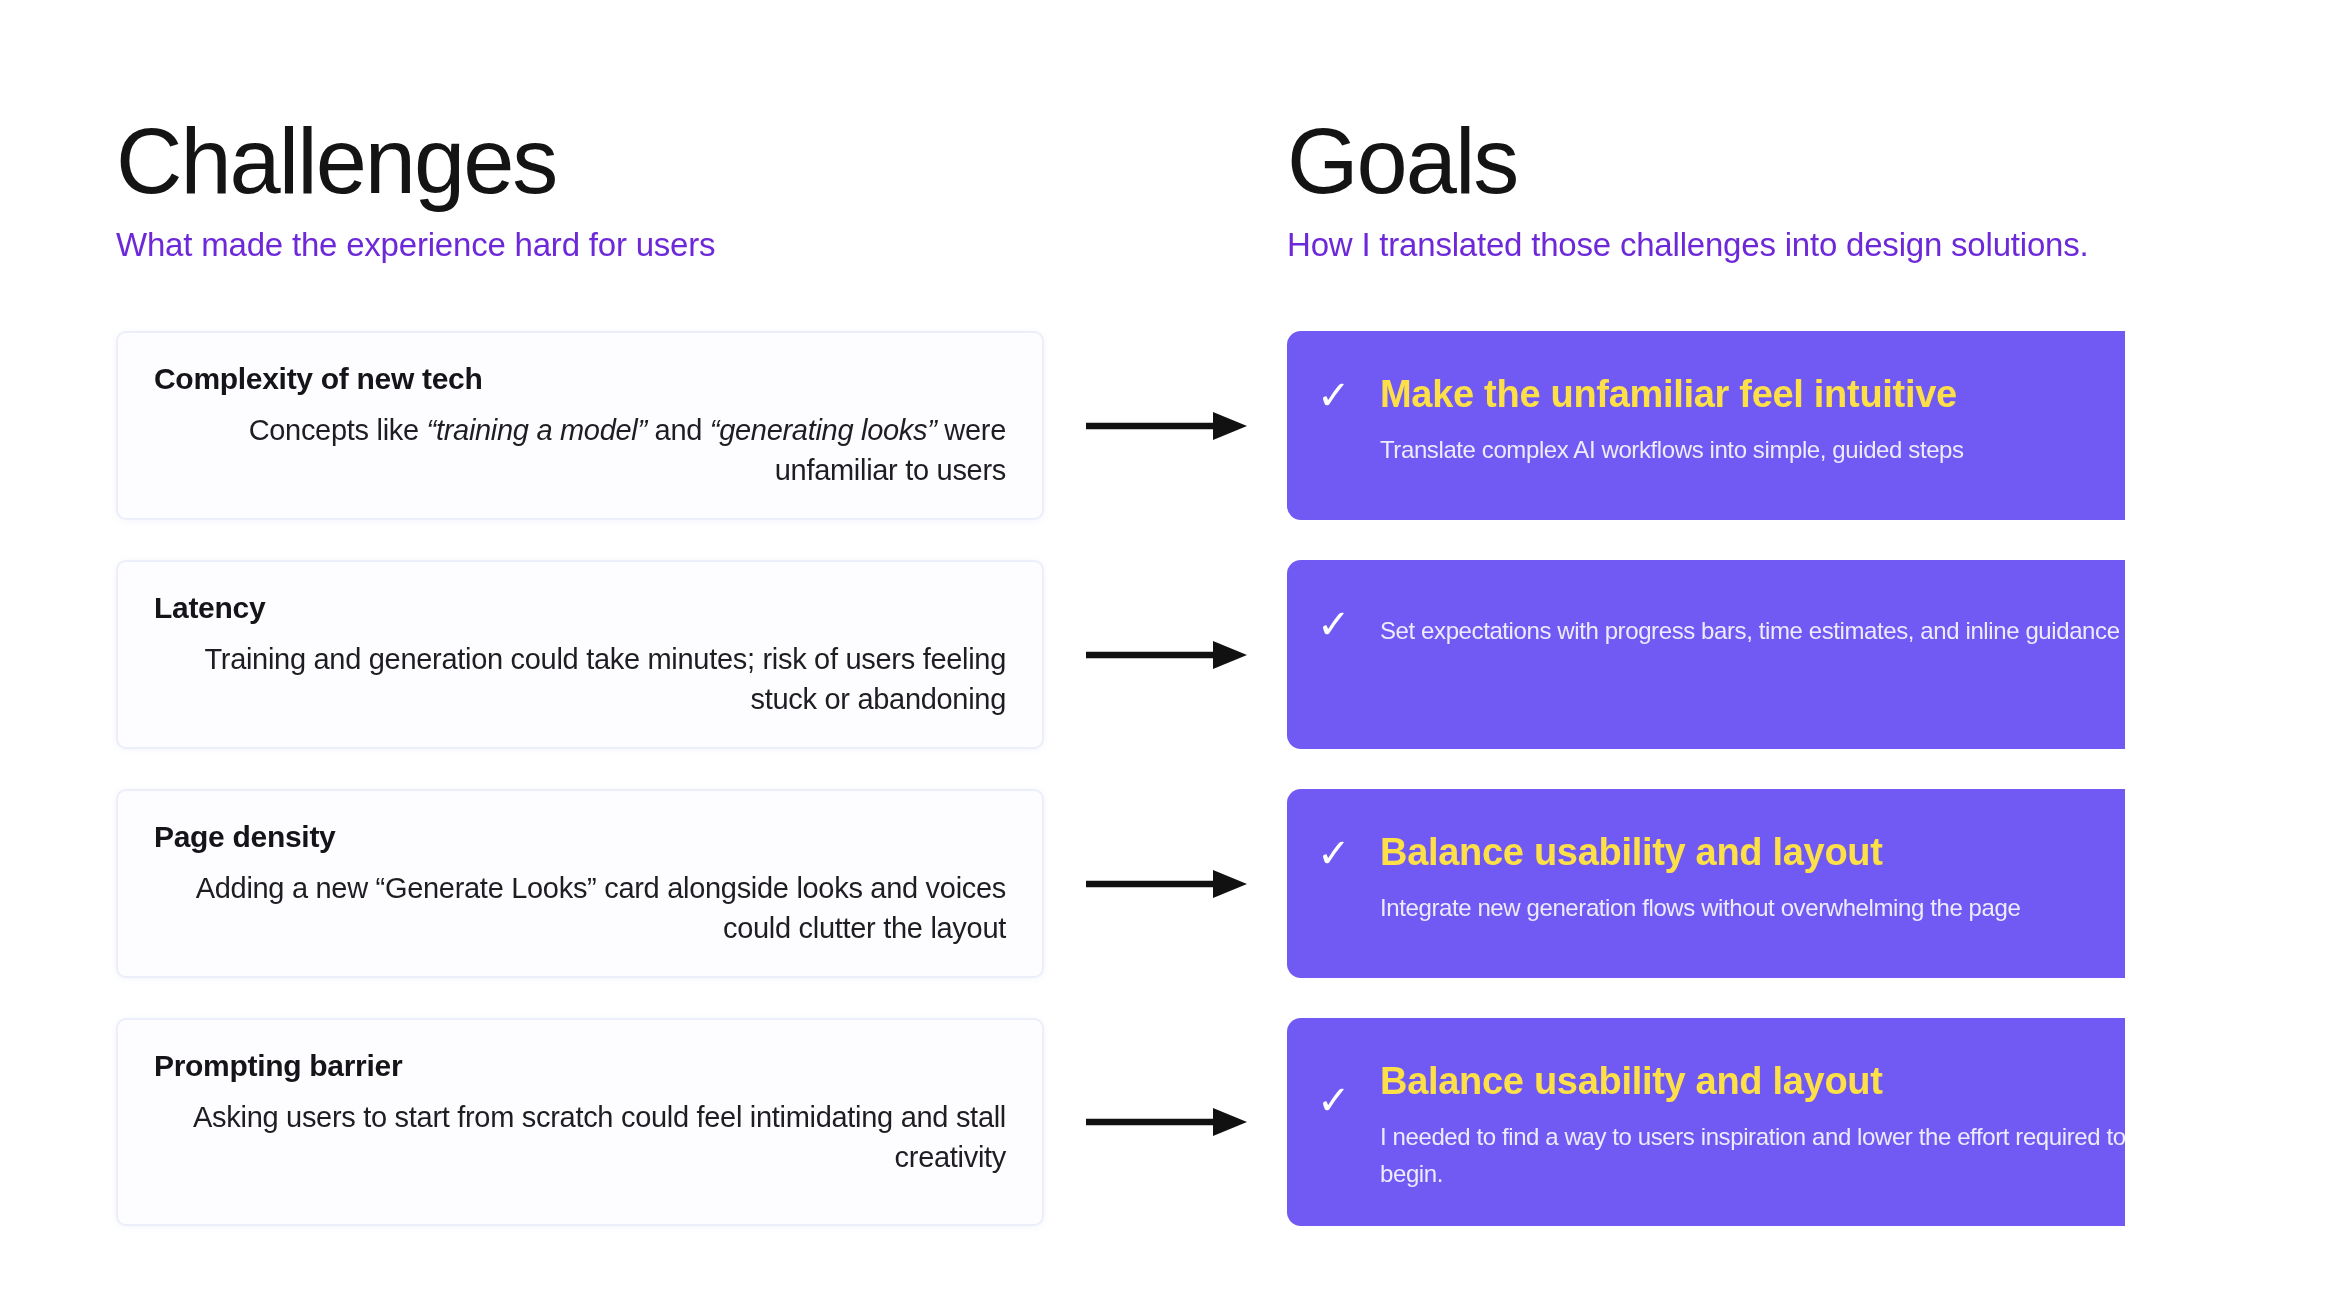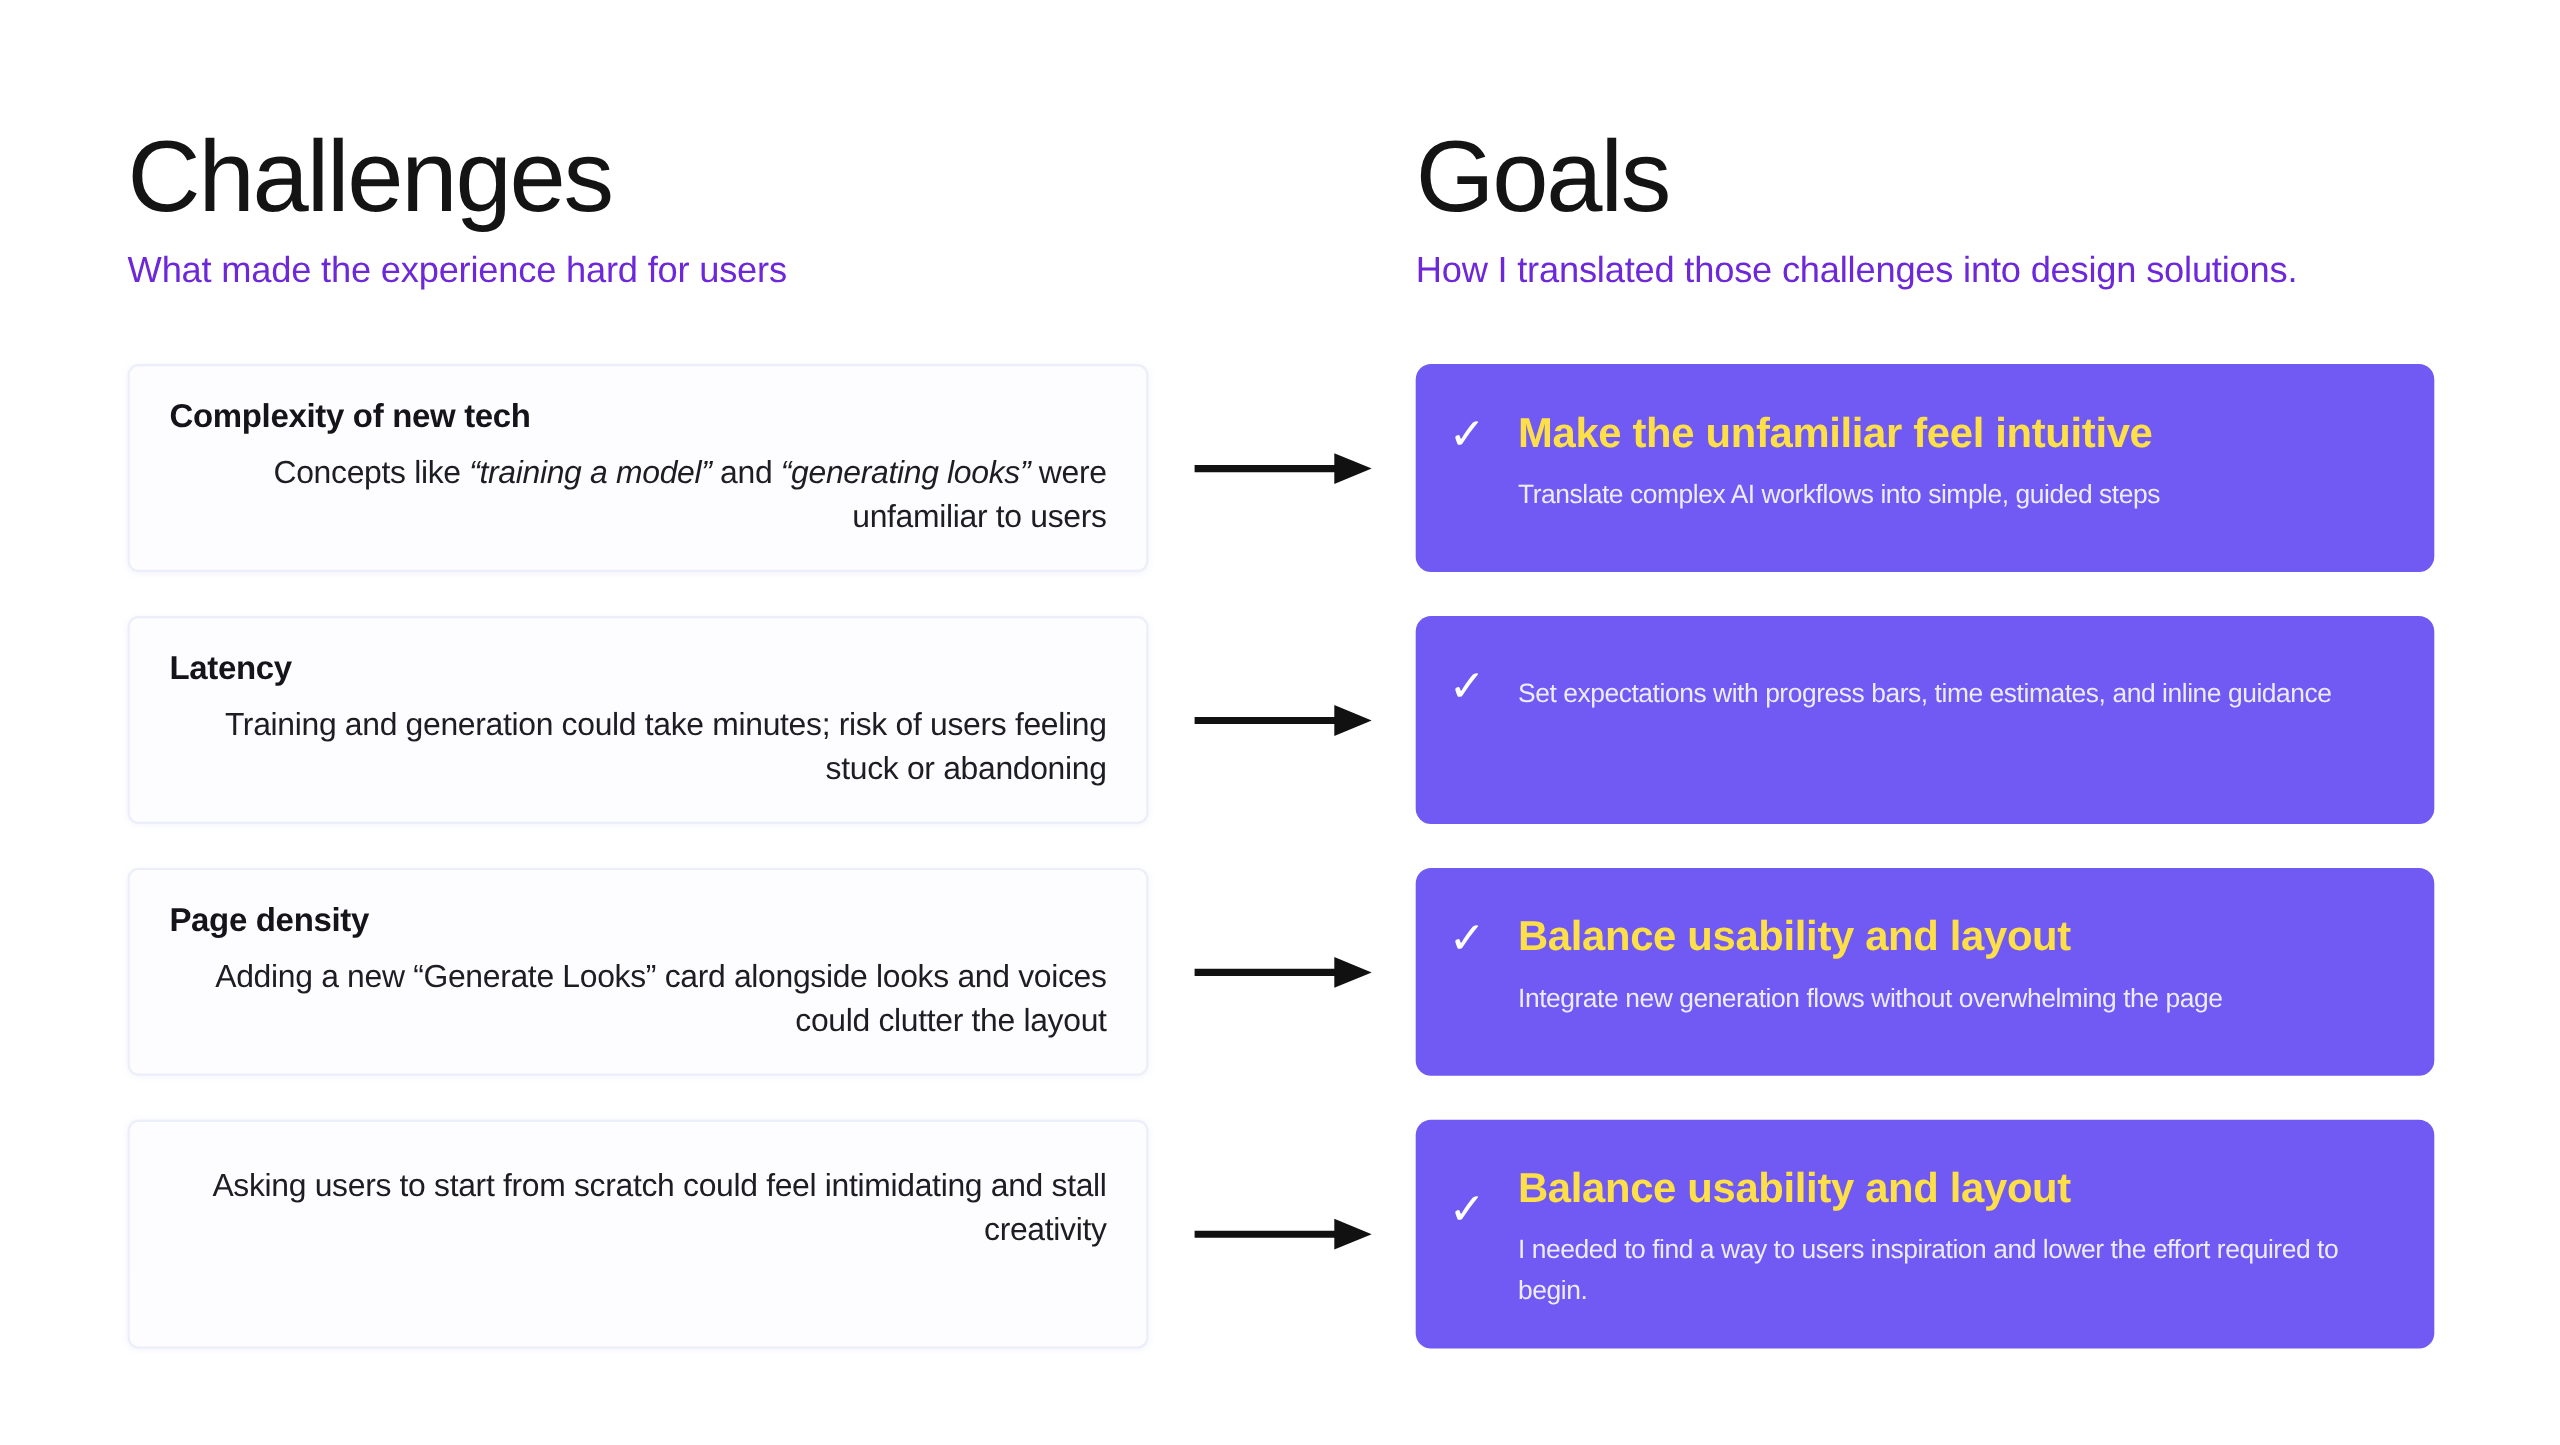--- a/index.html
+++ b/index.html
@@ -3,21 +3,21 @@
 <meta charset="utf-8">
 <style>
   * { margin: 0; padding: 0; box-sizing: border-box; }
   html, body { background: #ffffff; }
   body {
     font-family: "Liberation Sans", sans-serif;
     color: #16161b;
   }
   .slide {
     position: relative;
-    width: 2327px;
+    width: 2125px;
     height: 1314px;
     background: #ffffff;
     overflow: hidden;
     text-decoration: underline;
   }
   .content {
     position: absolute;
     left: 116px;
     top: 112px;
     width: 2097px;
@@ -178,20 +178,21 @@
       </div>
       <div class="goal-card" style="background:#7159F4">
         <div class="check">✓</div>
         <div class="goal-text">
           <div class="g-title">Balance usability and layout</div>
           <div class="g-body">Integrate new generation flows without overwhelming the page</div>
         </div>
       </div>
 
       <div class="challenge-card">
+        <div class="c-title">Prompting barrier</div>
         <div class="c-body"><span>Asking users to start from scratch could feel intimidating and stall creativity</span></div>
       </div>
       <div class="arrow-cell">
         <svg class="arrow-svg" width="162" height="40" viewBox="0 0 162 40">
           <line x1="1" y1="20" x2="129" y2="20" stroke="#111111" stroke-width="6.5"></line>
           <polygon points="128,6 162,20 128,34" fill="#111111"></polygon>
         </svg>
       </div>
       <div class="goal-card" style="background:#7159F4">
         <div class="check check-low">✓</div>

